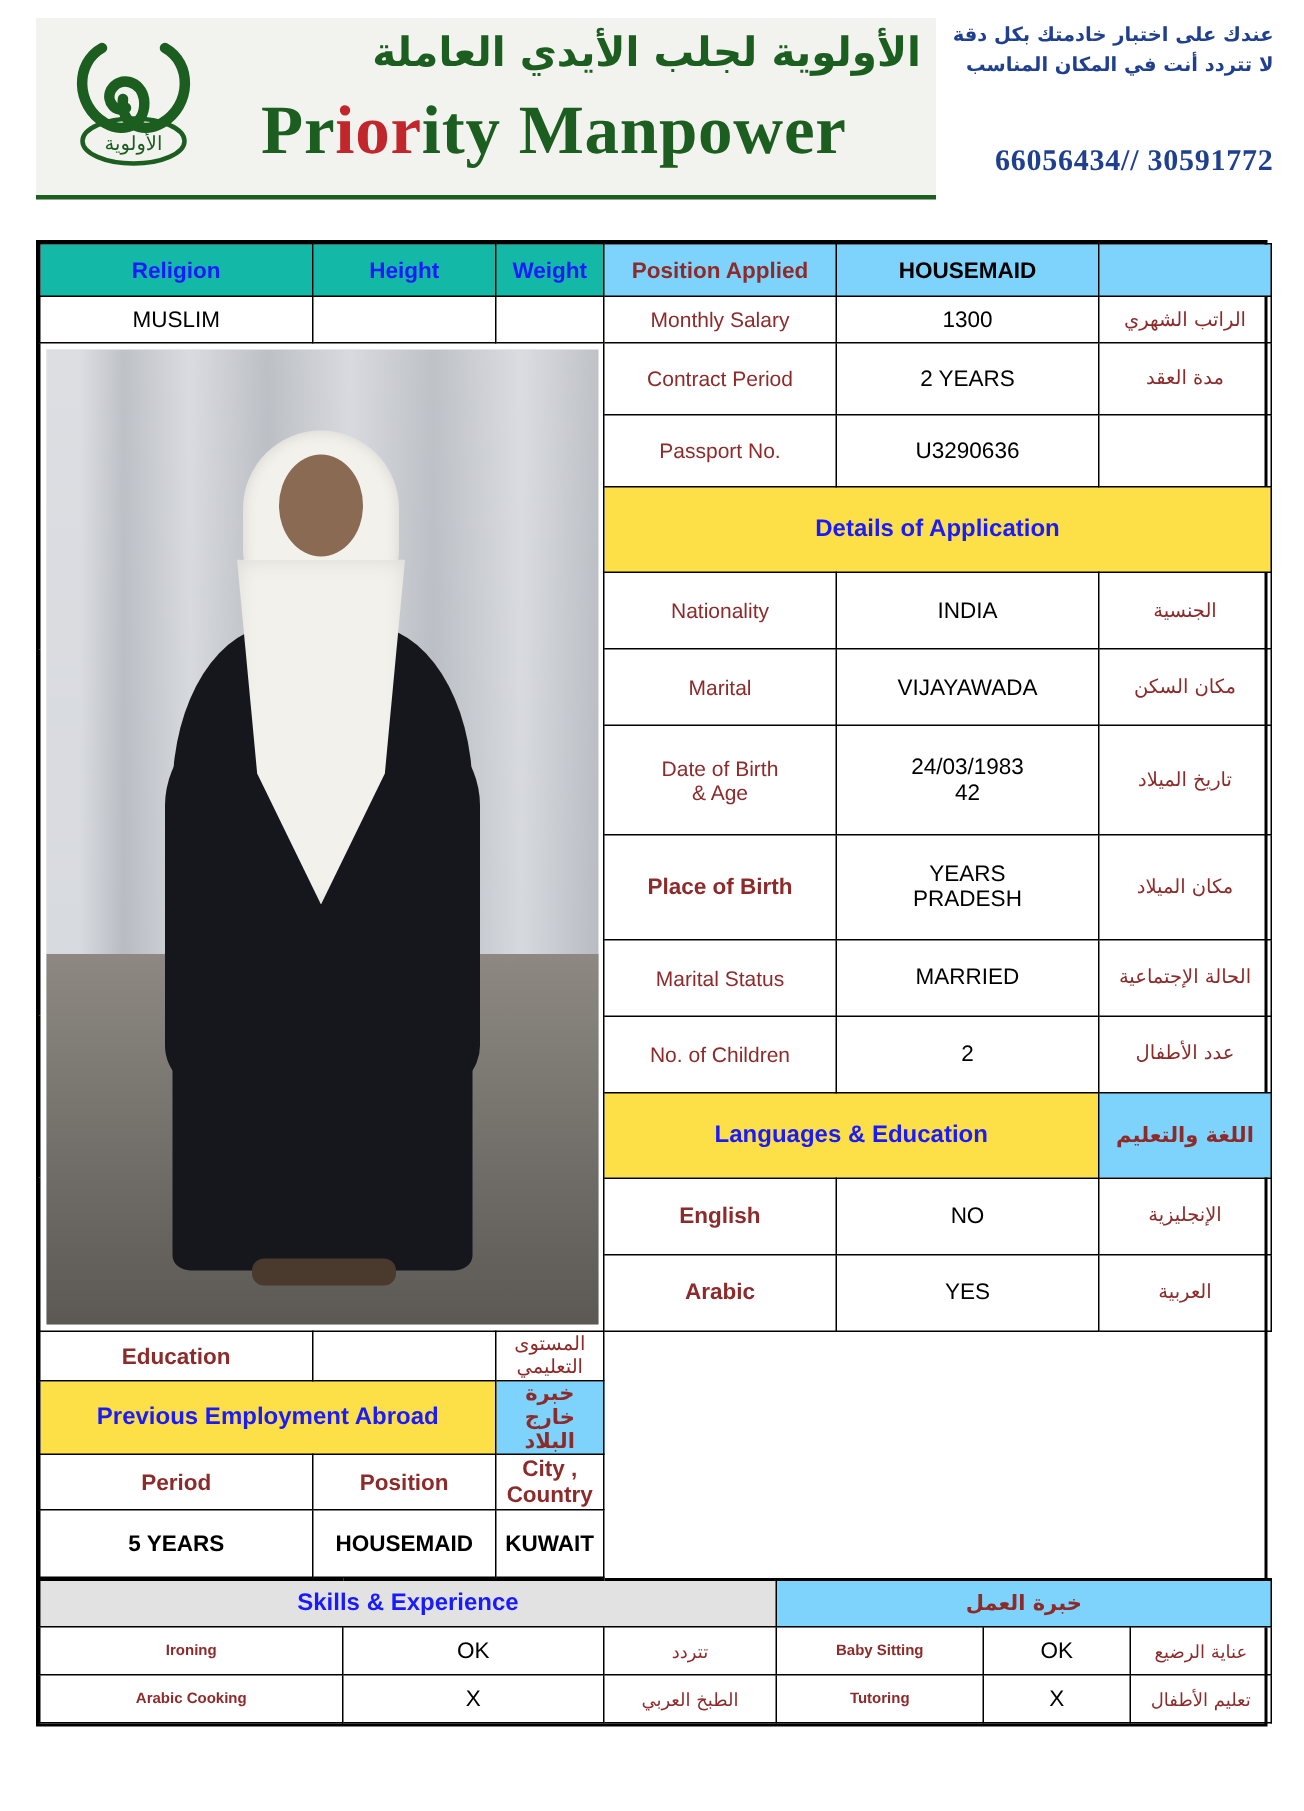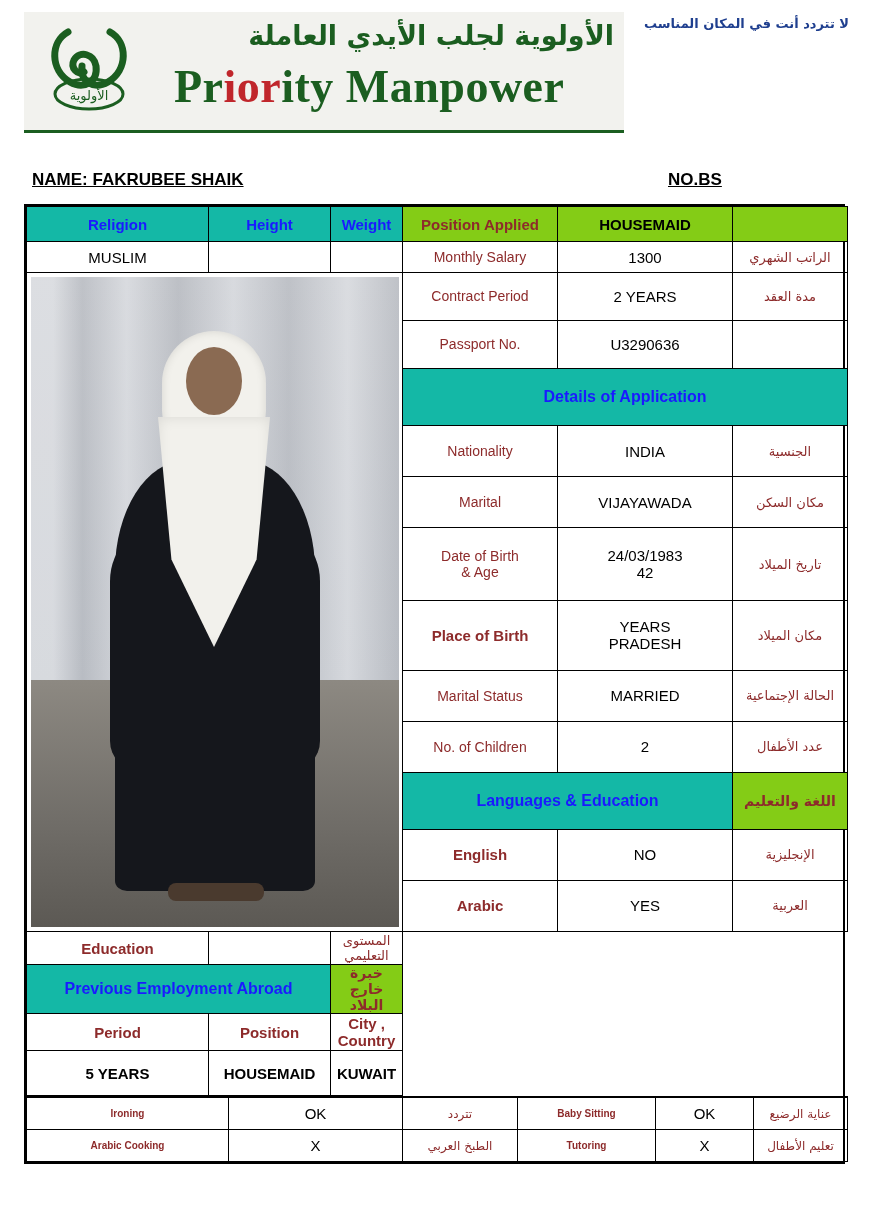--- a/index.html
+++ b/index.html
@@ -139,21 +139,21 @@
     padding: 0;
     vertical-align: middle;
     text-align: center;
   }
   .hdr-blue {
     color: #1a1aff;
     font-weight: bold;
     font-size: 15px;
     background: #14b8a6;
   }
-  .grey { background: #84cc16; }
+  .grey { background: #7dd3fc; }
   .lbl-red {
     color: #8d2b2b;
     font-size: 14px;
   }
   .lbl-red-b {
     color: #8d2b2b;
     font-size: 15px;
     font-weight: bold;
   }
   .val {
@@ -175,21 +175,21 @@
     color: #8d2b2b;
     font-size: 14px;
     font-weight: bold;
     font-family: "DejaVu Sans", sans-serif;
     direction: rtl;
   }
   .section-title {
     color: #1a1aff;
     font-weight: bold;
     font-size: 16px;
-    background: #14b8a6;
+    background: #fde047;
   }
 
   .photo-cell {
     padding: 4px !important;
     background: #ffffff;
   }
   .photo {
     width: 368px;
     height: 650px;
     position: relative;
@@ -279,28 +279,26 @@
           <path d="M72 12 C90 22, 90 50, 70 62 C56 70, 42 62, 44 46" fill="none" stroke="#1b5e20" stroke-width="7" stroke-linecap="round"></path>
           <ellipse cx="51" cy="74" rx="34" ry="15" fill="none" stroke="#1b5e20" stroke-width="3"></ellipse>
           <text x="51" y="80" font-size="13" text-anchor="middle" fill="#1b5e20" font-family="DejaVu Sans, sans-serif">الأولوية</text>
         </svg>
       </div>
       <div class="brand-arabic">الأولوية لجلب الأيدي العاملة</div>
       <div class="brand-en"><span>Pr</span><span class="red">ior</span><span>ity Manpower</span></div>
     </div>
 
     <div class="header-right">
+      <div class="hr-line">عندك على اختبار خادمتك بكل دقة</div>
       <div class="hr-line">لا تتردد أنت في المكان المناسب</div>
     </div>
+    <div class="phone">66056434// 30591772</div>
   </div>
 
-  <div class="namerow">
-    <div class="name-label">NAME: FAKRUBEE SHAIK</div>
-    <div class="no-bs">NO.BS</div>
-  </div>
 
   <div class="sheet">
     <table class="main">
       <colgroup>
         <col style="width:182px">
         <col style="width:122px">
         <col style="width:72px">
         <col style="width:155px">
         <col style="width:175px">
         <col style="width:115px">
@@ -448,20 +446,24 @@
       <colgroup>
         <col style="width:202px">
         <col style="width:174px">
         <col style="width:115px">
         <col style="width:138px">
         <col style="width:98px">
         <col style="width:94px">
       </colgroup>
 
       <tbody>
+          <tr>
+        <td class="skills-title" colspan="3" style="height:30px">Skills &amp; Experience</td>
+        <td class="ar-b grey" colspan="3">خبرة العمل</td>
+      </tr>
 
       <tr>
         <td class="skill-lbl" style="height:31px">Ironing</td>
         <td class="skill-val">OK</td>
         <td class="ar-small">تتردد</td>
         <td class="skill-lbl">Baby Sitting</td>
         <td class="skill-val">OK</td>
         <td class="ar-small">عناية الرضيع</td>
       </tr>
 

